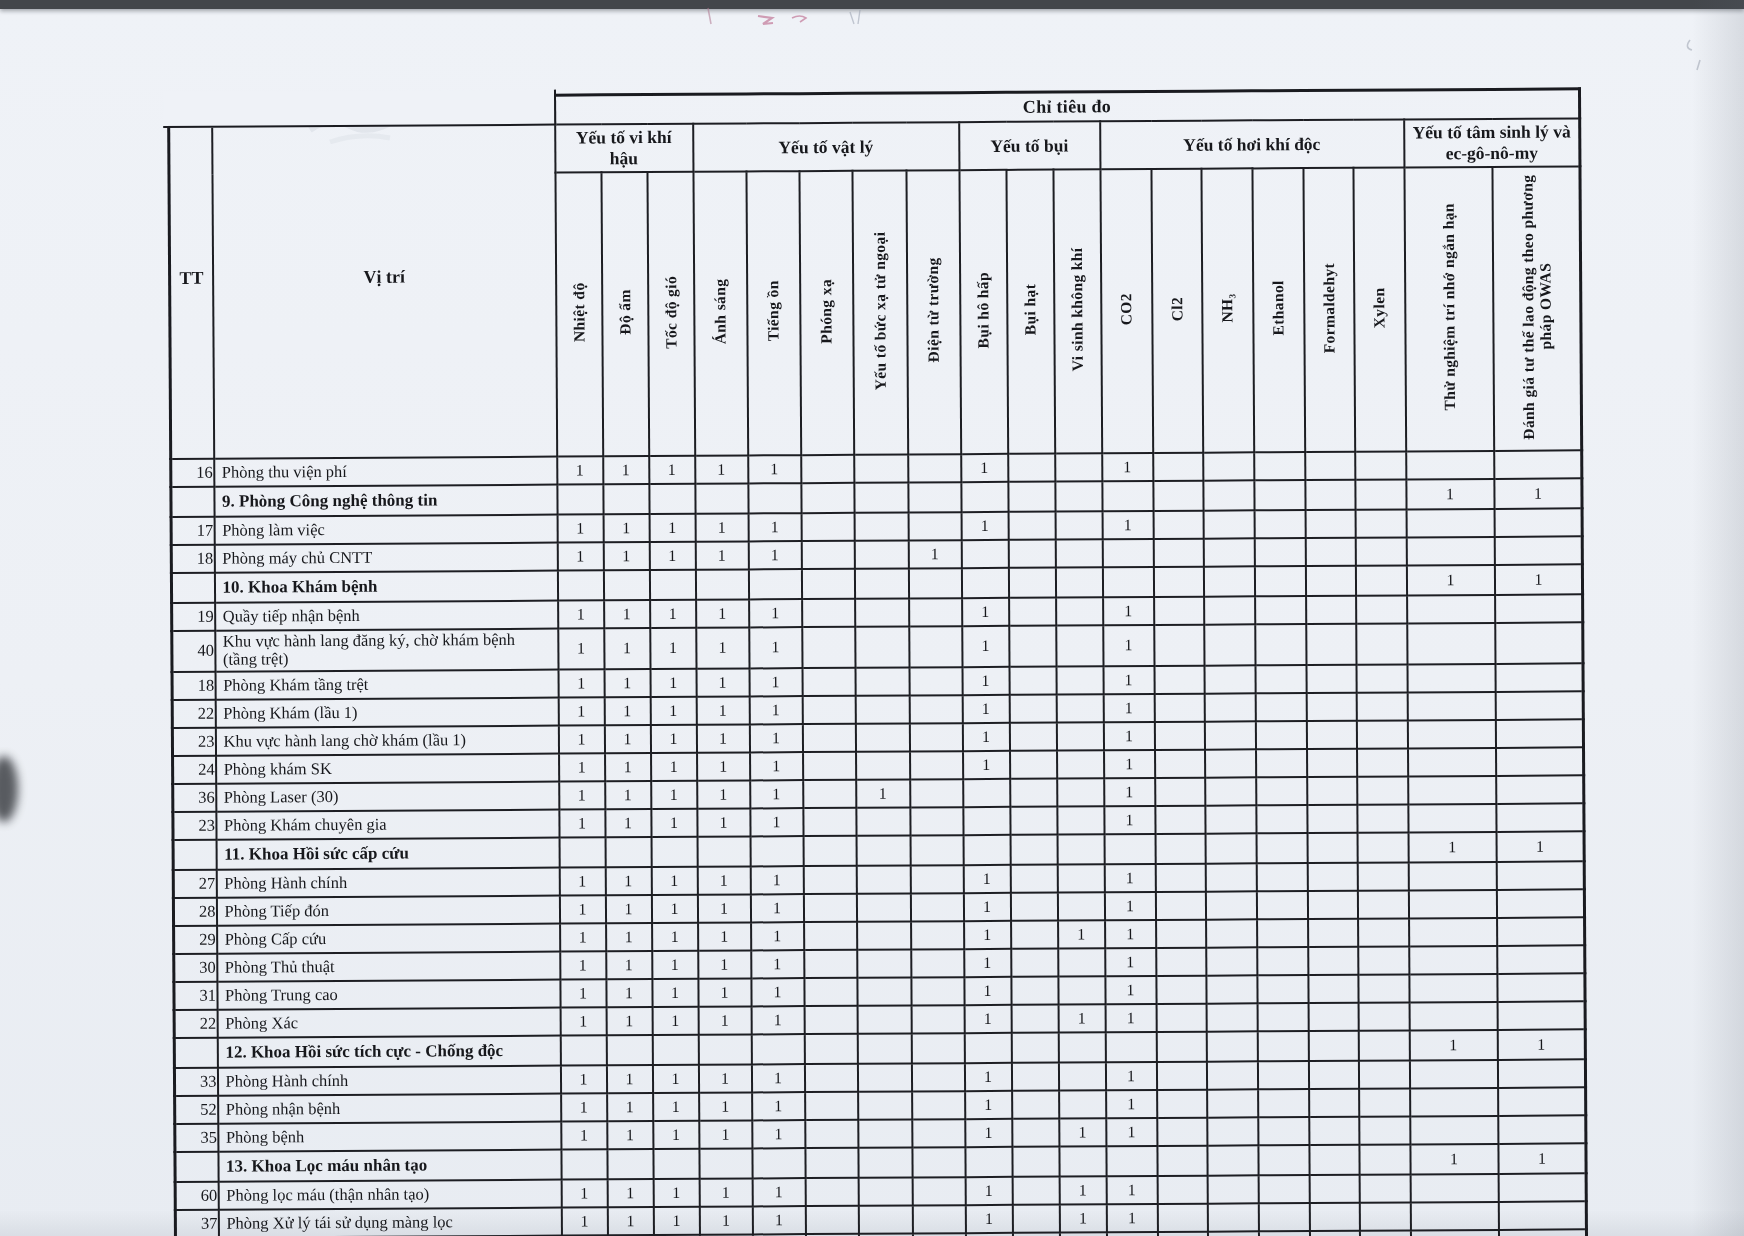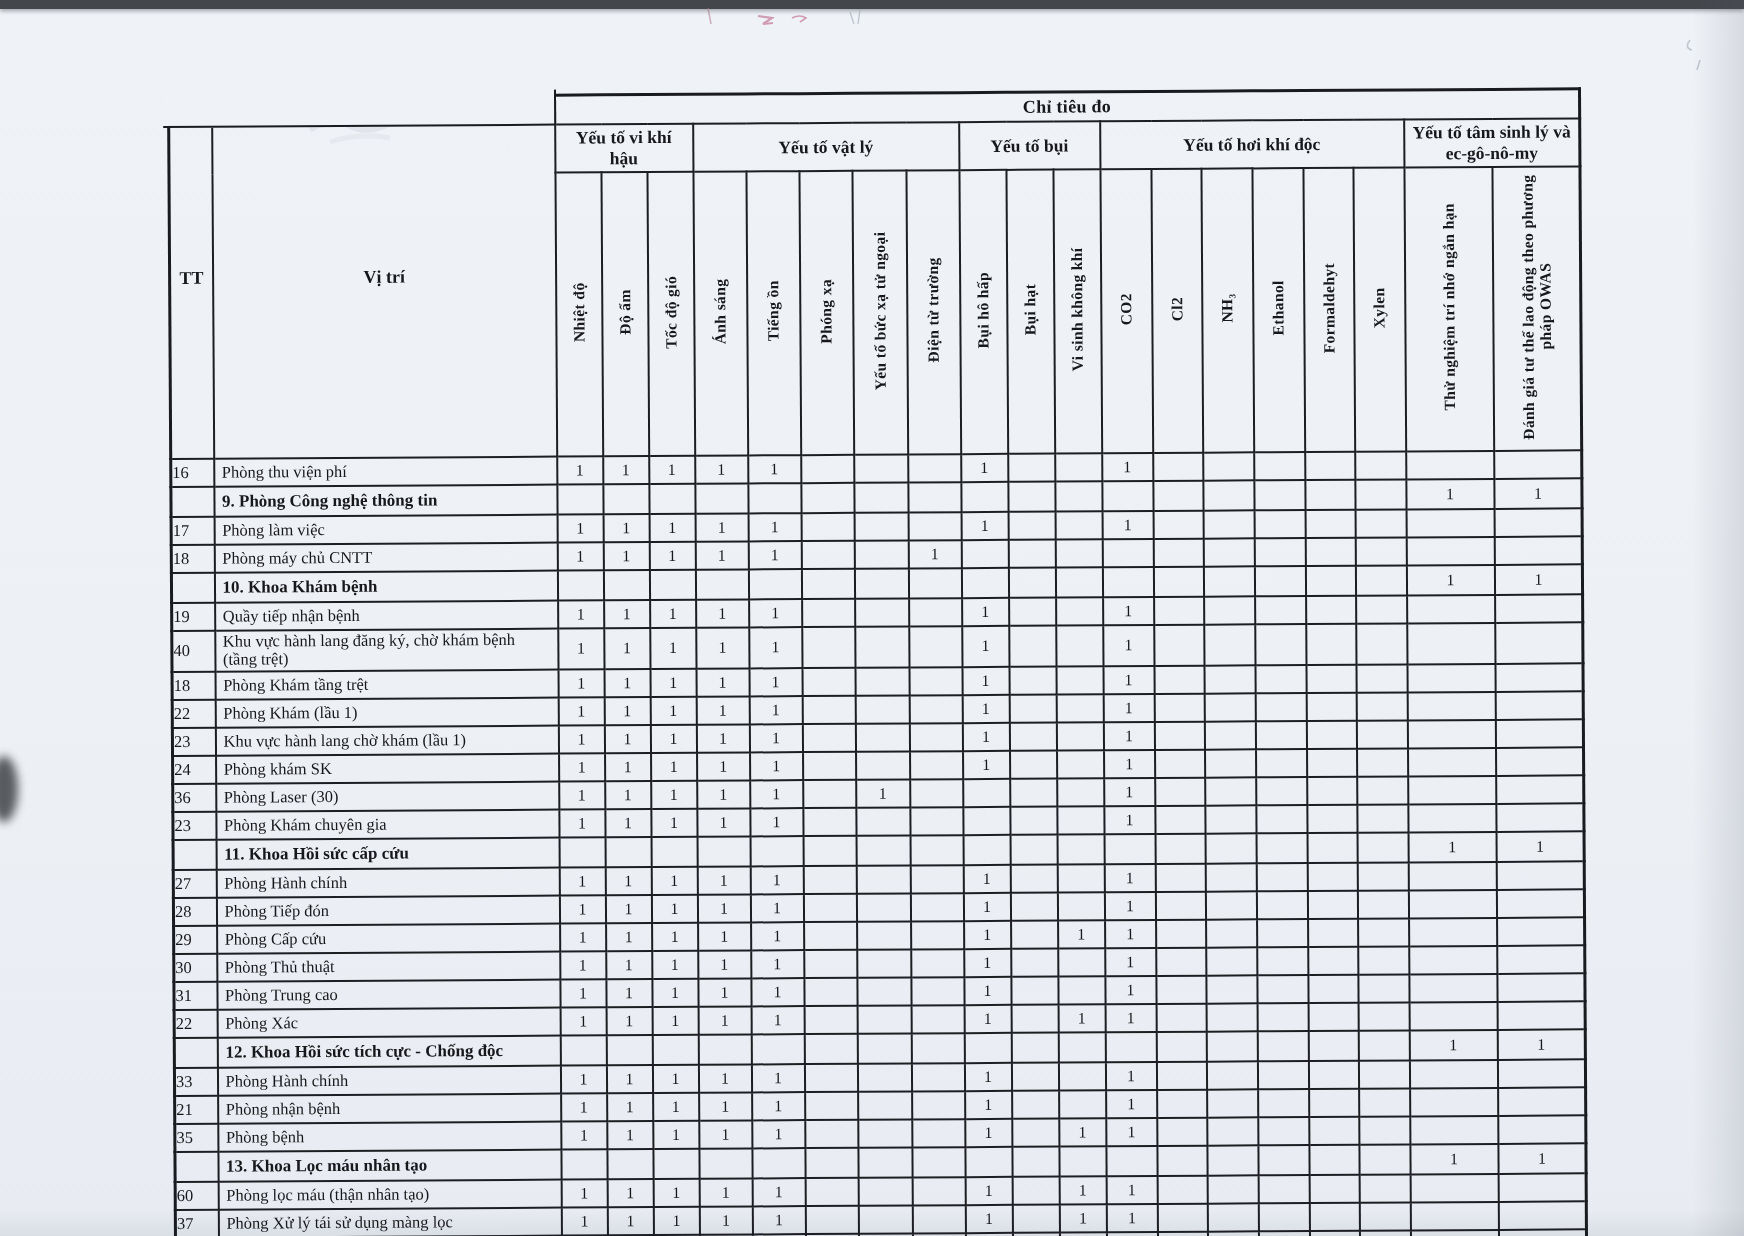--- a/index.html
+++ b/index.html
@@ -28,21 +28,21 @@
   th,td{border:2px solid #1d1e23;padding:0;overflow:hidden;}
   th{font-weight:bold;text-align:center;vertical-align:middle;}
   .h1{height:27px;font-size:18px;letter-spacing:.3px;}
   .hcorner{font-size:18px;}
   .hgroup{height:46px;font-size:17.5px;line-height:1.18;padding:0 4px;}
   .hv{height:282px;vertical-align:middle;}
   .hv .vtext{writing-mode:vertical-rl;transform:rotate(180deg);display:inline-block;
     font-size:15.5px;line-height:1.12;max-height:266px;letter-spacing:.4px;white-space:pre-line;}
   tbody td{height:24px;}
   tr.section td{height:26px;}
-  td.tt{text-align:left;font-size:16.5px;}
+  td.tt{text-align:right;font-size:16.5px;}
   td.loc{text-align:left;padding:1px 4px 1px 7px;font-size:16.5px;line-height:1.12;}
   tr.section td.loc{font-weight:bold;font-size:17px;}
   td.mark{text-align:center;font-size:16px;}
   svg{display:block}
 </style>
 </head>
 <body>
 
 <div class="page">
   <div class="strip-top"></div>
@@ -632,21 +632,21 @@
             <td class="mark">1</td>
             <td class="mark"></td>
             <td class="mark"></td>
             <td class="mark"></td>
             <td class="mark"></td>
             <td class="mark"></td>
             <td class="mark"></td>
             <td class="mark"></td>
           </tr>
           <tr class="data">
-            <td class="tt">21</td>
+            <td class="tt">52</td>
             <td class="loc">Phòng nhận bệnh</td>
             <td class="mark">1</td>
             <td class="mark">1</td>
             <td class="mark">1</td>
             <td class="mark">1</td>
             <td class="mark">1</td>
             <td class="mark"></td>
             <td class="mark"></td>
             <td class="mark"></td>
             <td class="mark">1</td>

